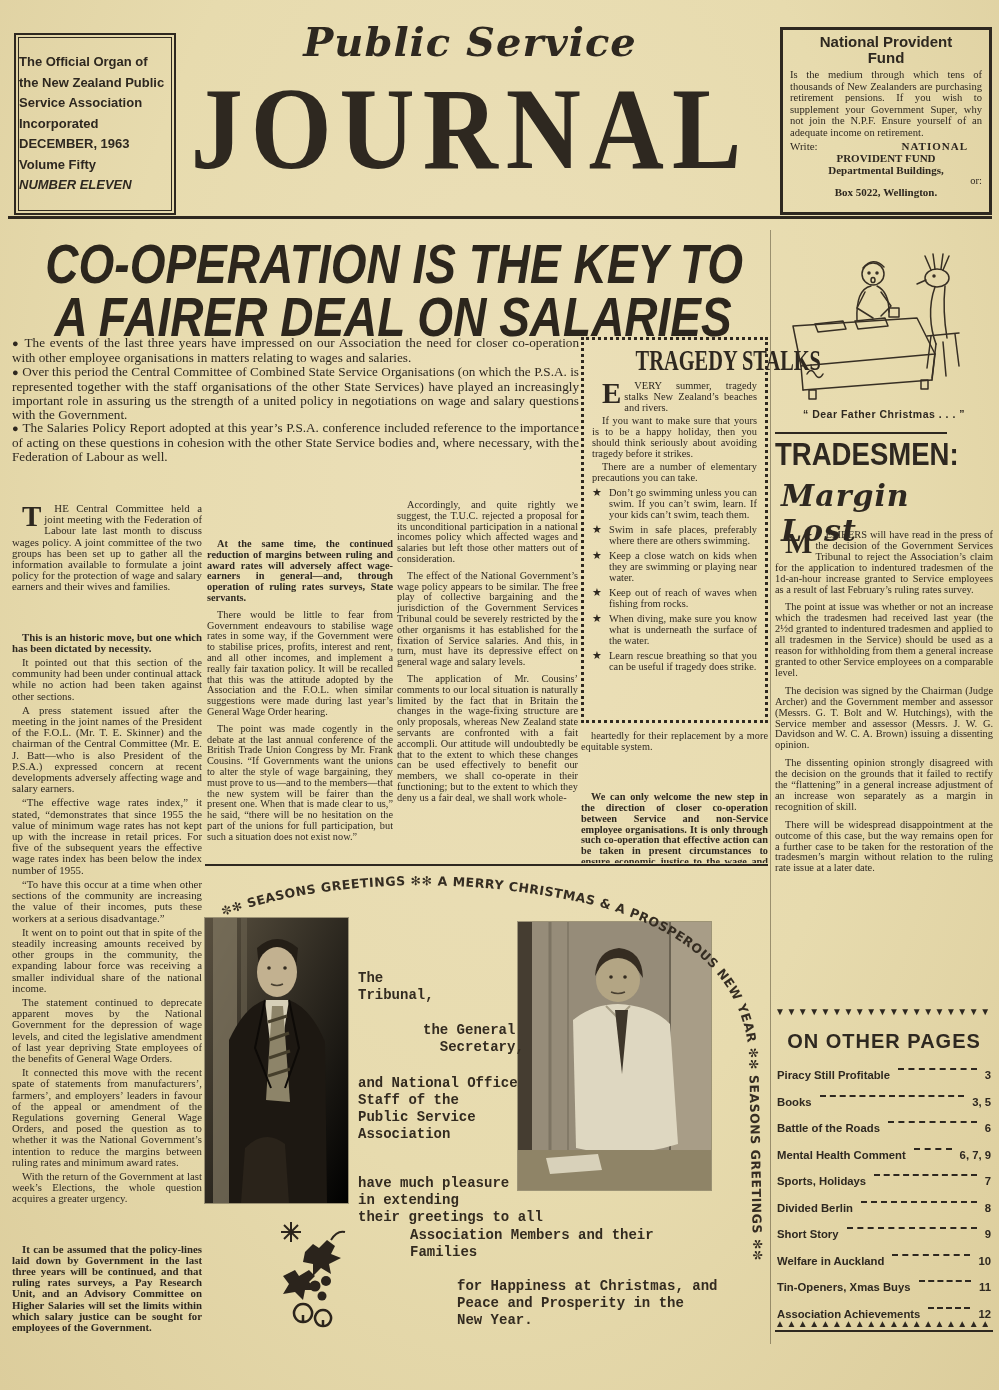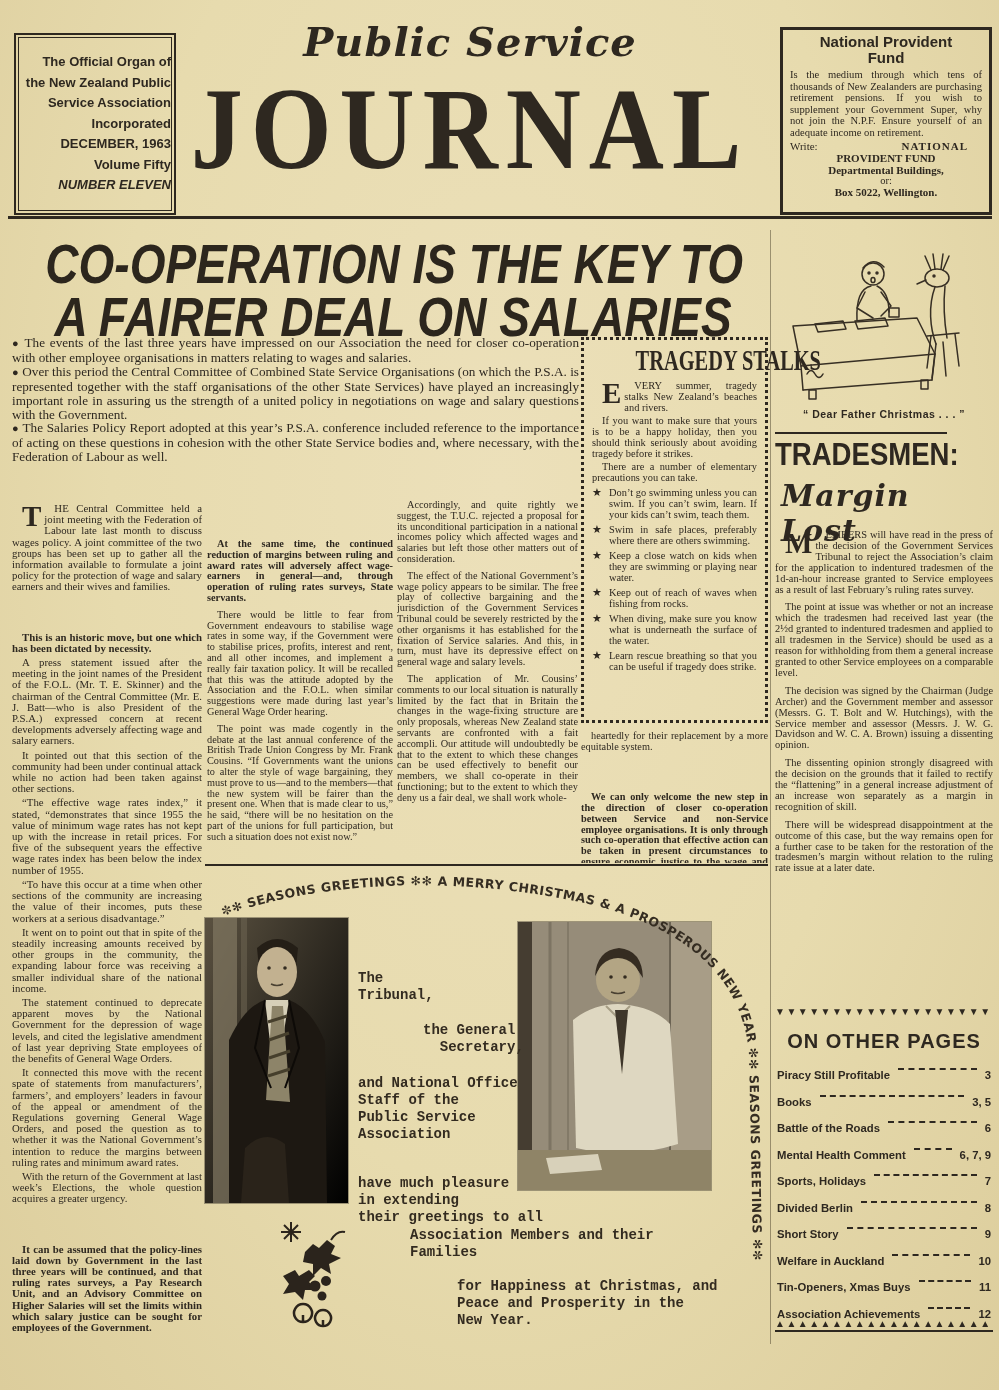--- a/index.html
+++ b/index.html
@@ -3,34 +3,34 @@
 <meta charset="utf-8">
 <style>
   html,body{margin:0;padding:0;background:#b9ac85;}
   .page{position:relative;width:999px;height:1390px;overflow:hidden;
     background:radial-gradient(ellipse at 50% 35%, #ece0ba 0%, #e7dbae 55%, #dccd9c 100%);
     font-family:"Liberation Serif", serif;color:#2e2820;}
   .rule{position:absolute;background:#2e2820;}
   
   .info-box{position:absolute;left:14px;top:33px;width:154px;height:174px;border:2px solid #2e2820;padding:2px;}
   .info-box .inner{border:1px solid #2e2820;height:100%;box-sizing:border-box;display:flex;flex-direction:column;justify-content:center;
-    text-align:right;font-family:"Liberation Sans",sans-serif;font-weight:700;font-size:13px;line-height:20.5px;}
+    text-align:left;font-family:"Liberation Sans",sans-serif;font-weight:700;font-size:13px;line-height:20.5px;}
   .ib-num{font-style:italic;}
   .title-block{position:absolute;left:168px;top:18px;width:604px;text-align:center;}
   .title-script{font-family:"DejaVu Serif",serif;font-style:italic;font-weight:700;font-size:40px;line-height:48px;letter-spacing:1px;}
   .title-main{font-family:"Liberation Serif",serif;font-weight:700;font-size:104px;line-height:108px;letter-spacing:8px;
     transform:scaleY(1.12);transform-origin:50% 30%;margin-top:6px;}
   .npf-box{position:absolute;left:780px;top:27px;width:212px;height:188px;border:2px solid #2e2820;padding:0;box-sizing:border-box;}
   .npf-inner{border:1px solid #2e2820;height:100%;box-sizing:border-box;padding:4px 7px;}
   .npf-title{font-family:"Liberation Sans",sans-serif;font-weight:700;font-size:15px;line-height:16px;text-align:center;margin:0 10px 3px;}
   .npf-body{font-size:10.6px;line-height:11.5px;text-align:justify;margin:0;}
   .npf-write{display:flex;justify-content:space-between;font-size:11px;margin-top:2px;text-align:center;}
   .npf-write-name{font-weight:700;letter-spacing:1px;margin-right:14px;}
   .npf-line{font-weight:700;font-size:11px;line-height:12px;text-align:center;}
-  .npf-or{font-size:10.5px;line-height:10px;text-align:center;}
+  .npf-or{font-size:10.5px;line-height:10px;text-align:right;}
   
   .headline{position:absolute;left:15px;top:238px;width:757px;margin:0;text-align:center;}
   .hl-line{display:block;font-family:"Liberation Sans",sans-serif;font-weight:700;font-style:italic;
     font-size:50px;line-height:53px;color:#2c261d;}
   .hl-line span{display:inline-block;transform:scale(0.92,1.1);transform-origin:center;white-space:nowrap;}
   .intro{position:absolute;left:12px;top:336px;width:567px;font-size:13.2px;line-height:13.9px;text-align:justify;}
   .intro p{margin:0;}
   .bullet{font-size:11px;}
   
   .body-p{margin:0 0 3px;text-align:justify;text-indent:10px;}
@@ -148,23 +148,23 @@
 
       <p class="intro-p"><span class="bullet">●</span> <span>The Salaries Policy Report adopted at this year’s P.S.A. conference included reference to the importance of acting on these questions in cohesion with the other State Service bodies and, where necessary, with the Federation of Labour as well.</span></p>
     </div>
 
   <div class="col col1">
 
       <p class="body-p"><span class="dropcap">T</span><span>HE Central Committee held a joint meeting with the Federation of Labour late last month to discuss wages policy. A joint committee of the two groups has been set up to gather all the information available to formulate a joint policy for the protection of wage and salary earners and their wives and families.</span></p>
 
       <p class="body-p b"><span>This is an historic move, but one which has been dictated by necessity.</span></p>
 
+      <p class="body-p"><span>It pointed out that this section of the community had been under continual attack while no action had been taken against other sections.</span></p>
+
       <p class="body-p"><span>A press statement issued after the meeting in the joint names of the President of the F.O.L. (Mr. T. E. Skinner) and the chairman of the Central Committee (Mr. E. J. Batt—who is also President of the P.S.A.) expressed concern at recent developments adversely affecting wage and salary earners.</span></p>
-
-      <p class="body-p"><span>It pointed out that this section of the community had been under continual attack while no action had been taken against other sections.</span></p>
 
       <p class="body-p"><span>“The effective wage rates index,” it stated, “demonstrates that since 1955 the value of minimum wage rates has not kept up with the increase in retail prices. For five of the subsequent years the effective wage rates index has been below the index number of 1955.</span></p>
 
       <p class="body-p"><span>“To have this occur at a time when other sections of the community are increasing the value of their incomes, puts these workers at a serious disadvantage.”</span></p>
 
       <p class="body-p"><span>It went on to point out that in spite of the steadily increasing amounts received by other groups in the community, the expanding labour force was receiving a smaller individual share of the national income.</span></p>
 
       <p class="body-p"><span>The statement continued to deprecate apparent moves by the National Government for the depression of wage levels, and cited the legislative amendment of last year depriving State employees of the benefits of General Wage Orders.</span></p>
 
       <p class="body-p"><span>It connected this move with the recent spate of statements from manufacturers’, farmers’, and employers’ leaders in favour of the appeal or amendment of the Regulations governing General Wage Orders, and posed the question as to whether it was the National Government’s intention to reduce the margins between ruling rates and minimum award rates.</span></p>

